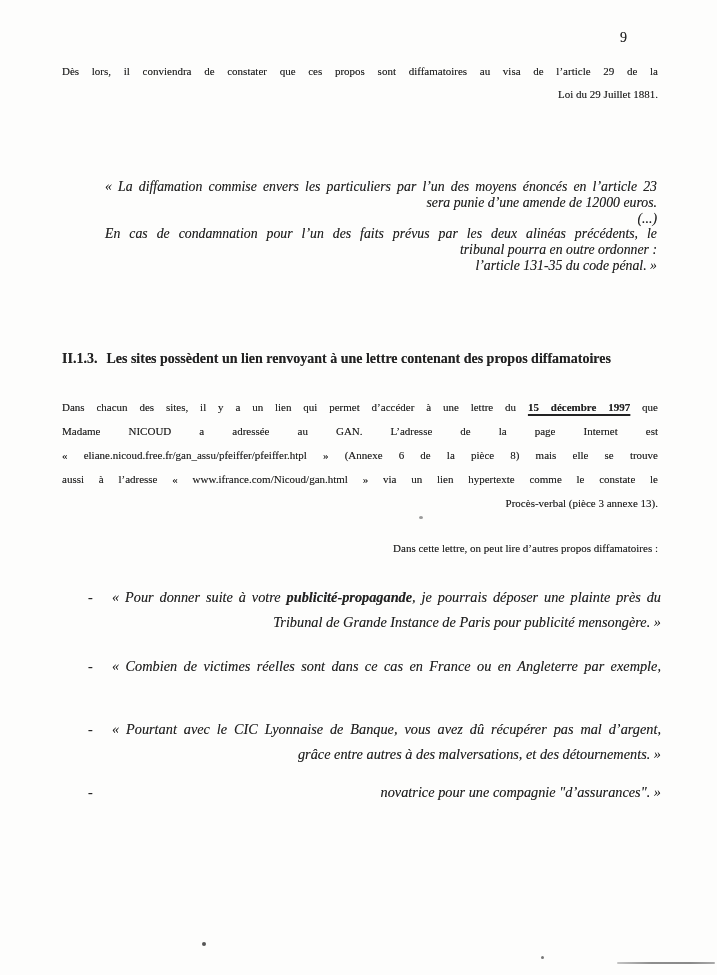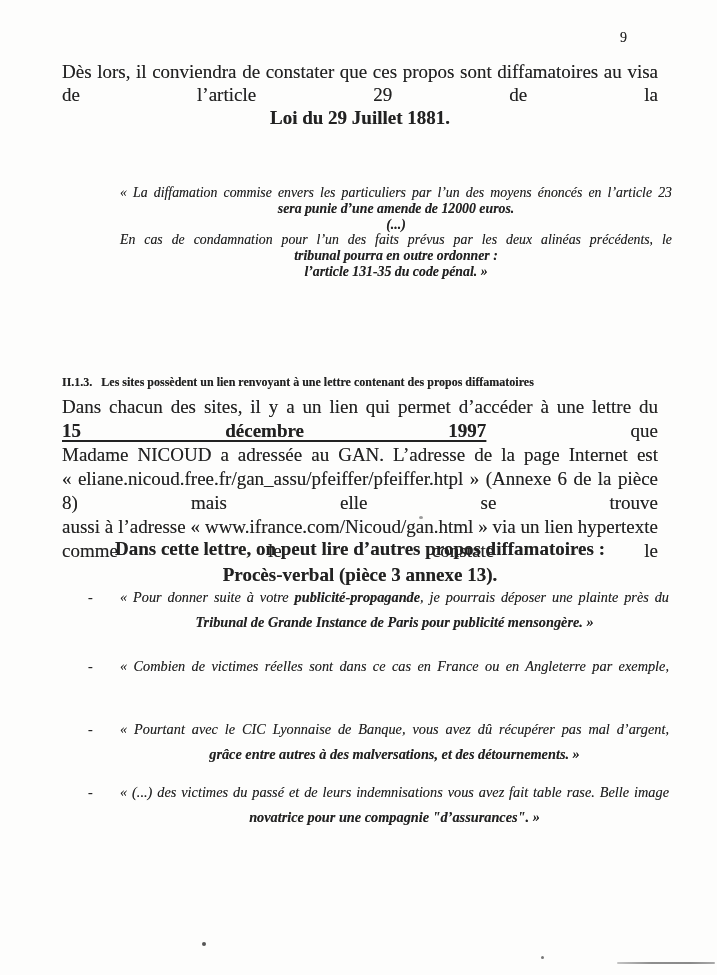--- a/index.html
+++ b/index.html
@@ -13,53 +13,53 @@
     position: relative;
     width: 717px; height: 975px;
     background: #fdfdfc;
     overflow: hidden;
     text-shadow: 0 0 0.4px rgba(20,20,20,0.45);
   }
   .abs { position: absolute; }
   .pagenum { font-size: 14px; line-height: 16px; }
   .body-par {
     left: 62px; width: 596px;
-    font-size: 19px; line-height: 23px;
+    font-size: 11px; line-height: 23px;
   }
   .p3 { line-height: 24px; }
   .jline { text-align: justify; text-align-last: justify; }
-  .line  { text-align: center; font-weight: bold; }
+  .line  { text-align: right; }
   .quote {
-    left: 105px; top: 185px; width: 552px;
+    left: 105px; top: 179px; width: 552px;
     font-style: italic;
-    font-size: 13.8px; line-height: 15.8px; margin-left: 15px;
+    font-size: 13.8px; line-height: 15.8px;
   }
   .heading {
-    left: 62px; top: 372px; width: 620px;
-    font-weight: bold; font-size: 12px; line-height: 20px;
+    left: 62px; top: 349px; width: 620px;
+    font-weight: bold; font-size: 14px; line-height: 20px;
     white-space: nowrap;
   }
   .hnum { margin-right: 9px; }
   .date-u {
     font-weight: bold;
     text-decoration: underline;
     text-decoration-thickness: 1.5px;
     text-underline-offset: 3px;
     white-space: nowrap;
   }
   .nowrap { white-space: nowrap; }
   .bullet {
     left: 88px; width: 569px;
     font-style: italic; font-size: 14.3px; line-height: 25px;
   }
   .bullet .dash {
     position: absolute; left: 0; top: 0;
     width: 12px; line-height: 25px; font-style: normal;
   }
-  .bullet .btext { margin-left: 32px; width: 549px; }
+  .bullet .btext { margin-left: 24px; width: 549px; }
   .bold-it { font-weight: bold; white-space: nowrap; }
   .speck { position: absolute; border-radius: 50%; }
   .speck-1 { left: 419px; top: 516px; width: 4px; height: 3px; background: #9a9a9a; }
   .speck-2 { left: 202px; top: 942px; width: 4px; height: 4px; background: #555; }
   .speck-3 { left: 541px; top: 956px; width: 3px; height: 3px; background: #777; }
   .scan-line {
     position: absolute; left: 617px; top: 962px; width: 98px; height: 1.6px;
     background: linear-gradient(to right, #c4c4c4, #8e8e8e 35%, #8a8a8a 75%, #aaa);
     border-radius: 1px;
   }
@@ -121,21 +121,20 @@
     <span class="dash">-</span>
     <div class="btext">
       <div class="jline">« Pourtant avec le CIC Lyonnaise de Banque, vous avez dû récupérer pas mal d’argent,</div>
       <div class="line">grâce entre autres à des malversations, et des détournements. »</div>
     </div>
   </div>
 
   <div class="abs bullet" style="top:780px;">
     <span class="dash">-</span>
     <div class="btext">
-      <div class="jline">« (...) des victimes du passé et de leurs indemnisations vous avez fait table rase. Belle image</div>
       <div class="line">novatrice pour une compagnie "d’assurances". »</div>
     </div>
   </div>
 
   <div class="speck speck-1"></div>
   <div class="speck speck-2"></div>
   <div class="speck speck-3"></div>
   <div class="scan-line"></div>
 
 </div>

